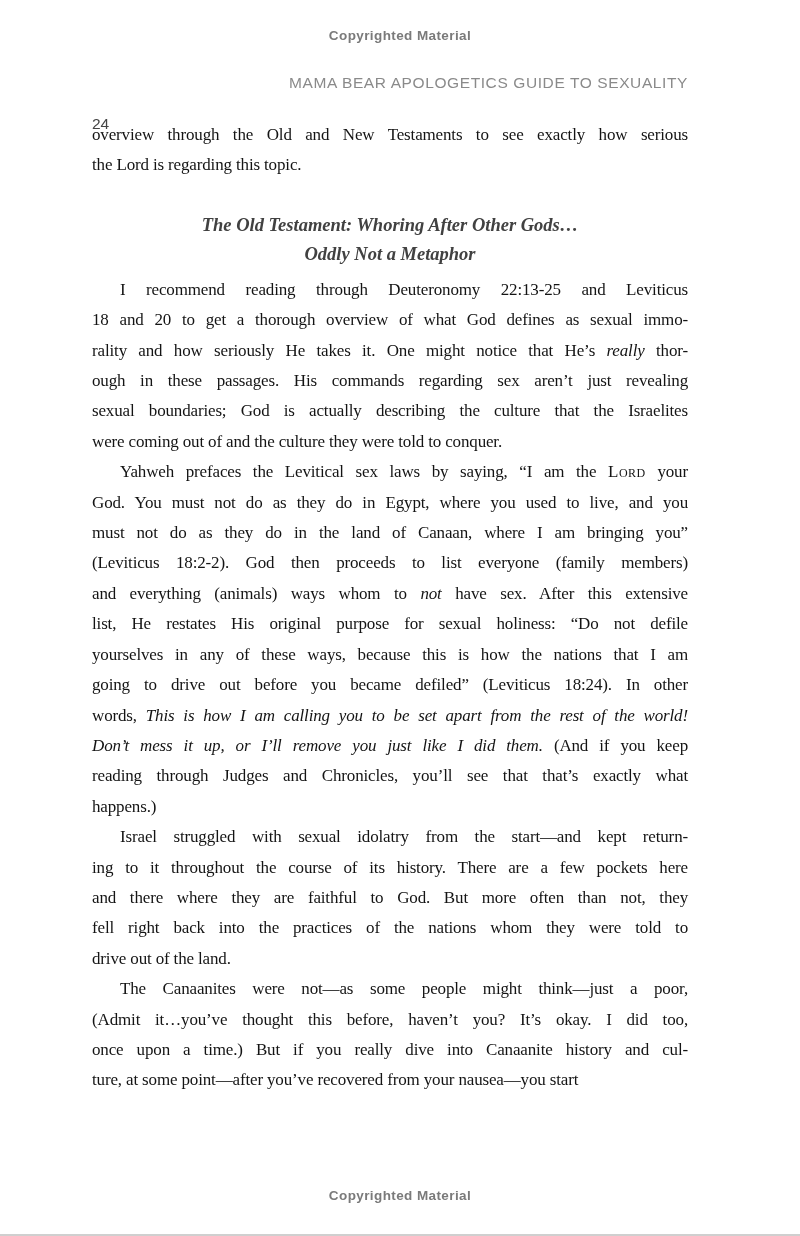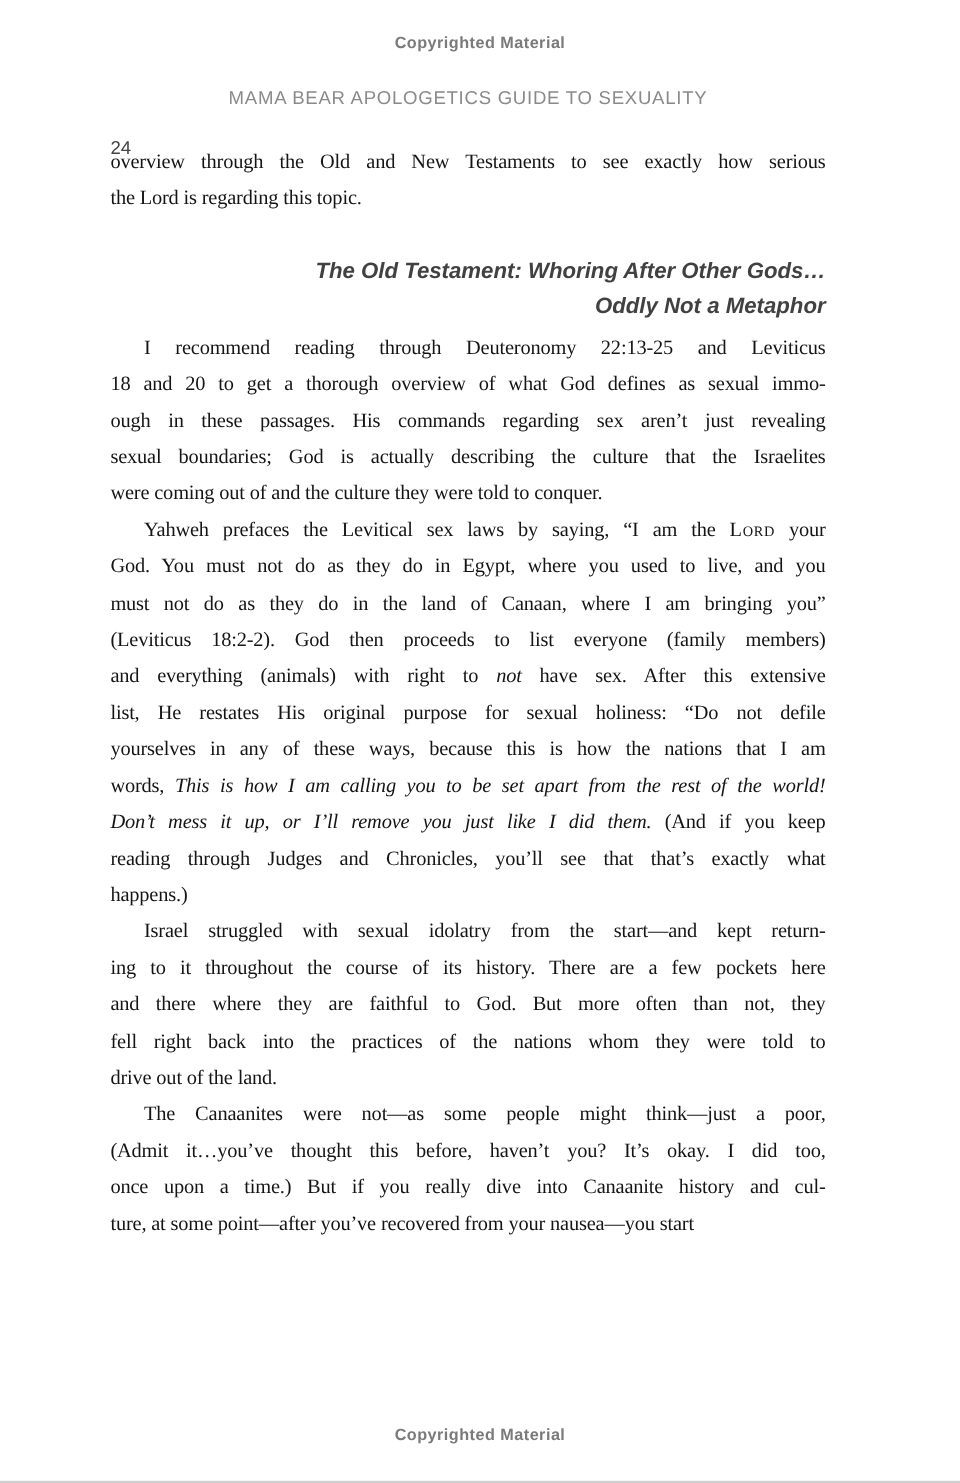--- a/index.html
+++ b/index.html
@@ -39,21 +39,21 @@
   .page-number {
     position: absolute;
     left: 0;
     top: 0;
     font-size: 15.5px;
     color: #444444;
     margin-top: 41px;
   }
   .header-title {
     display: block;
-    text-align: center;
+    text-align: right;
     font-size: 15.5px;
     letter-spacing: 0.6px;
     color: #8a8a8a;
     white-space: nowrap;
   }
   .body-text {
     position: absolute;
     top: 120px;
     left: 92px;
     width: 596px;
@@ -71,21 +71,21 @@
   .para .line.first-indent { text-indent: 28px; }
   .heading {
     margin-top: 30px;
     margin-bottom: 6px;
     font-family: "Liberation Sans", "DejaVu Sans", sans-serif;
     font-style: italic;
     font-weight: 700;
     font-size: 18.5px;
     color: #414141;
   }
-  .heading .line { line-height: 29px; text-align: right; }
+  .heading .line { line-height: 29px; text-align: center; font-family: Liberation Serif, serif; }
   .it { font-style: italic; }
   .sc { font-variant: small-caps; letter-spacing: 0.5px; }
 </style>
 </head>
 <body>
 
 <div class="page">
   <div class="copyright top">Copyrighted Material</div>
 
   <div class="running-header">
@@ -98,32 +98,34 @@
         <div class="line"><span>overview through the Old and New Testaments to see exactly how serious</span></div>
         <div class="line last"><span>the Lord is regarding this topic.</span></div>
       </div>
       <div class="heading">
         <div class="line"><span>The Old Testament: Whoring After Other Gods…</span></div>
         <div class="line last"><span>Oddly Not a Metaphor</span></div>
       </div>
       <div class="para">
         <div class="line first-indent"><span>I recommend reading through Deuteronomy 22:13-25 and Leviticus</span></div>
         <div class="line"><span>18 and 20 to get a thorough overview of what God defines as sexual immo-</span></div>
+        <div class="line"><span>rality and how seriously He takes it. One might notice that He’s </span><span class="it">really</span><span> thor-</span></div>
         <div class="line"><span>ough in these passages. His commands regarding sex aren’t just revealing</span></div>
         <div class="line"><span>sexual boundaries; God is actually describing the culture that the Israelites</span></div>
         <div class="line last"><span>were coming out of and the culture they were told to conquer.</span></div>
       </div>
       <div class="para">
         <div class="line first-indent"><span>Yahweh prefaces the Levitical sex laws by saying, “I am the </span><span class="sc">Lord</span><span> your</span></div>
         <div class="line"><span>God. You must not do as they do in Egypt, where you used to live, and you</span></div>
         <div class="line"><span>must not do as they do in the land of Canaan, where I am bringing you”</span></div>
         <div class="line"><span>(Leviticus 18:2-2). God then proceeds to list everyone (family members)</span></div>
-        <div class="line"><span>and everything (animals) with right to </span><span class="it">not</span><span> have sex. After this extensive</span></div>
+        <div class="line"><span>and everything (animals) ways whom to </span><span class="it">not</span><span> have sex. After this extensive</span></div>
         <div class="line"><span>list, He restates His original purpose for sexual holiness: “Do not defile</span></div>
         <div class="line"><span>yourselves in any of these ways, because this is how the nations that I am</span></div>
+        <div class="line"><span>going to drive out before you became defiled” (Leviticus 18:24). In other</span></div>
         <div class="line"><span>words, </span><span class="it">This is how I am calling you to be set apart from the rest of the world!</span></div>
         <div class="line"><span class="it">Don’t mess it up, or I’ll remove you just like I did them.</span><span> (And if you keep</span></div>
         <div class="line"><span>reading through Judges and Chronicles, you’ll see that that’s exactly what</span></div>
         <div class="line last"><span>happens.)</span></div>
       </div>
       <div class="para">
         <div class="line first-indent"><span>Israel struggled with sexual idolatry from the start—and kept return-</span></div>
         <div class="line"><span>ing to it throughout the course of its history. There are a few pockets here</span></div>
         <div class="line"><span>and there where they are faithful to God. But more often than not, they</span></div>
         <div class="line"><span>fell right back into the practices of the nations whom they were told to</span></div>

